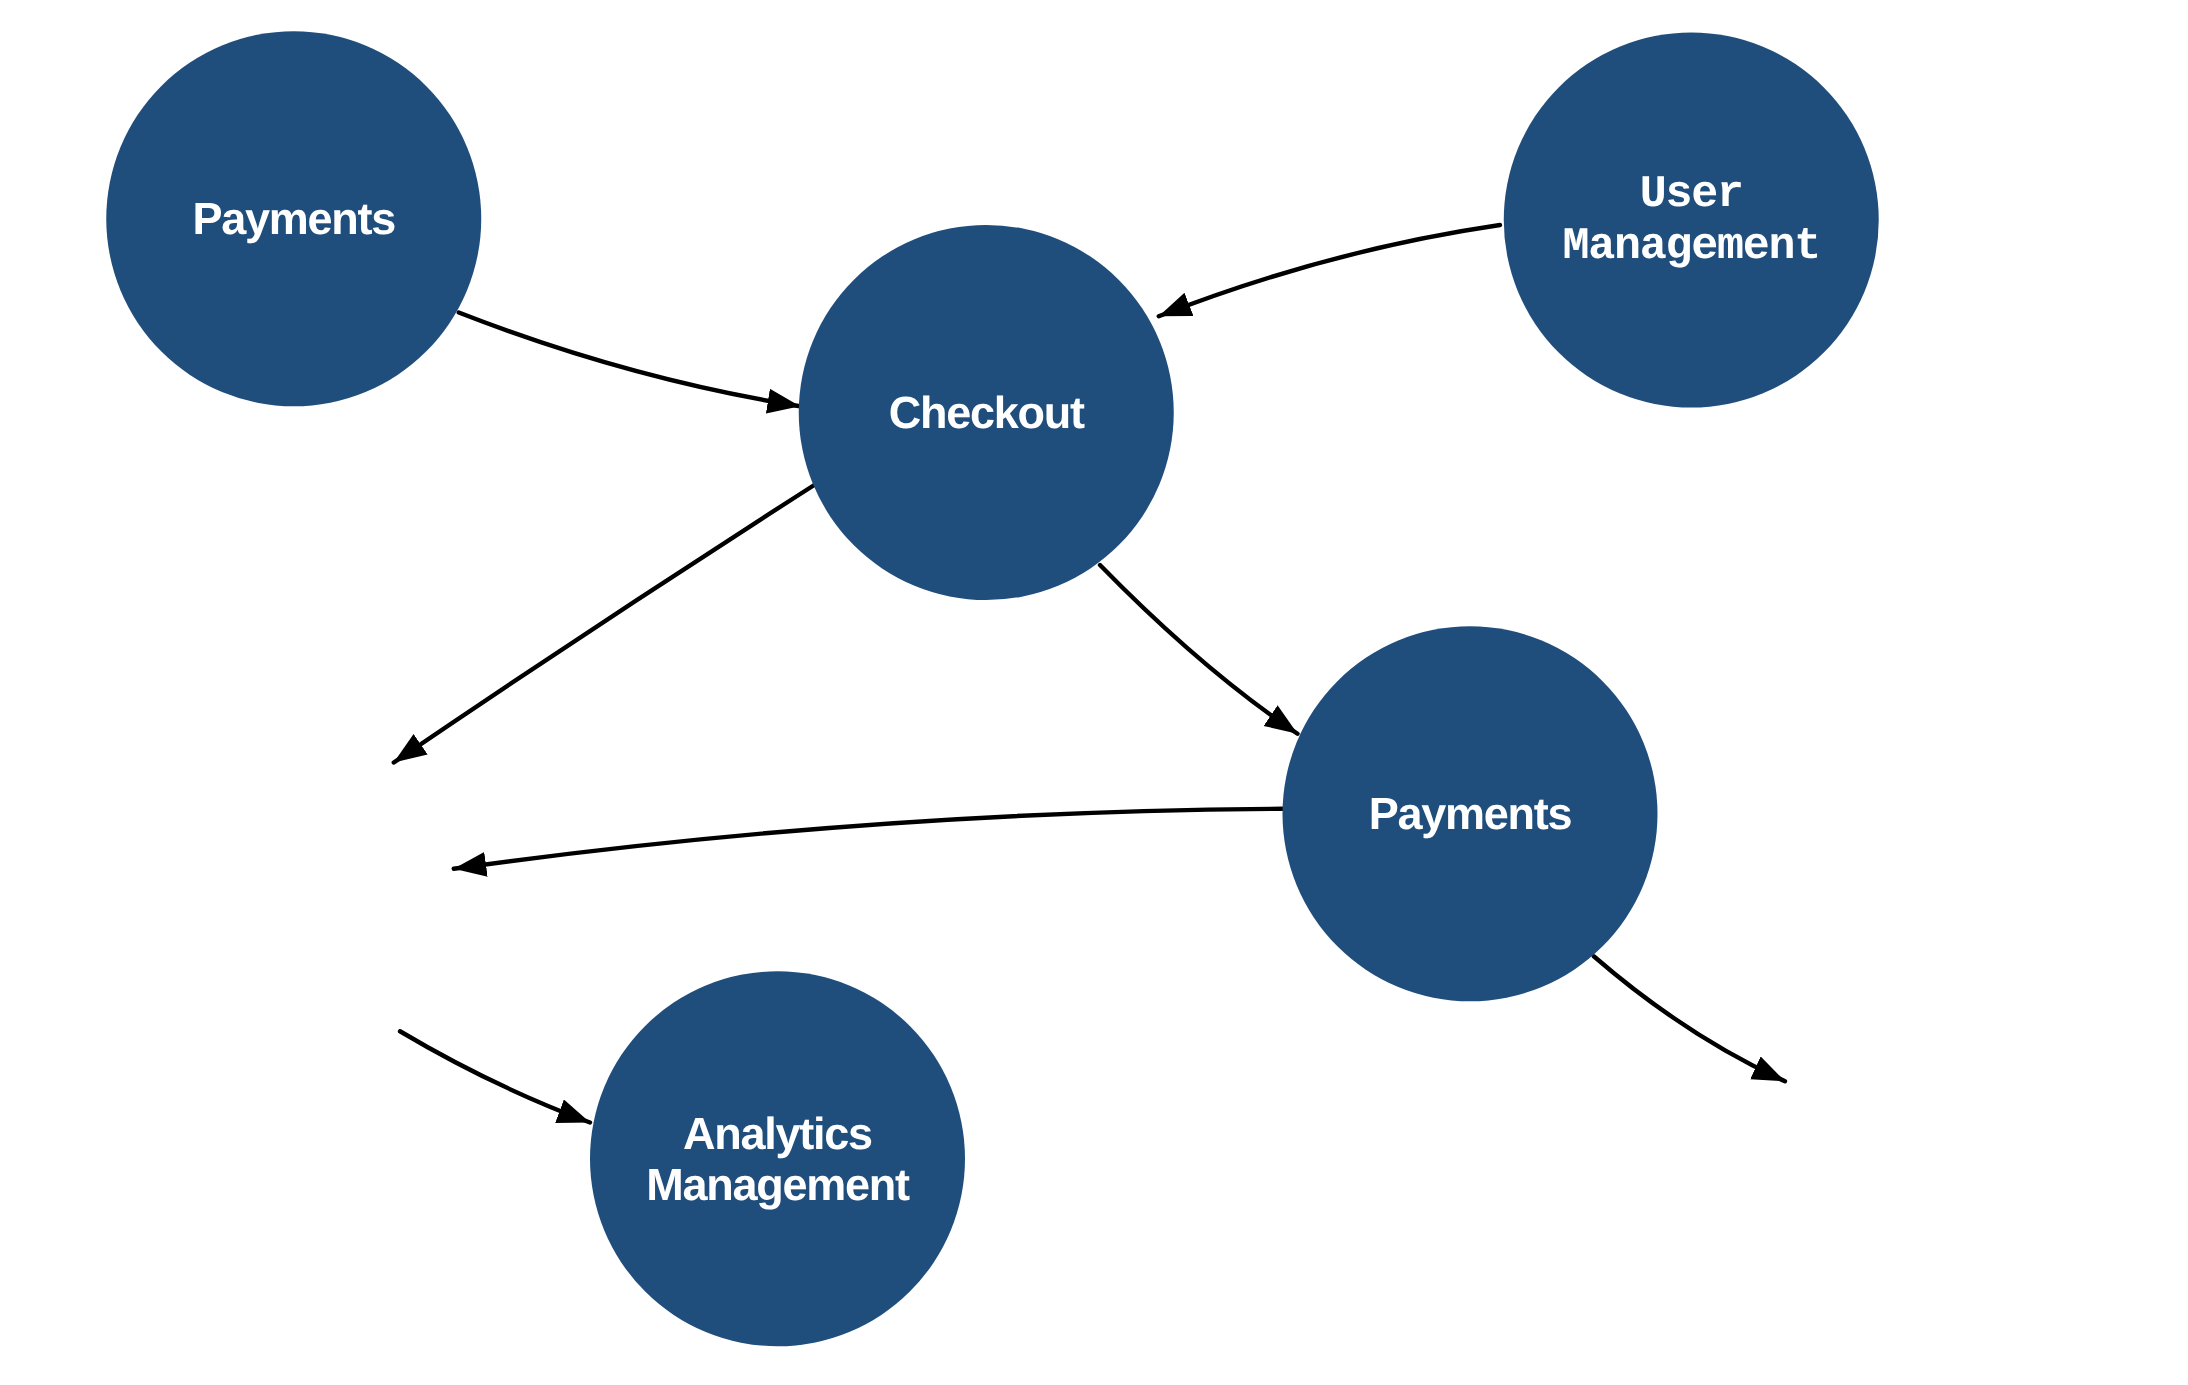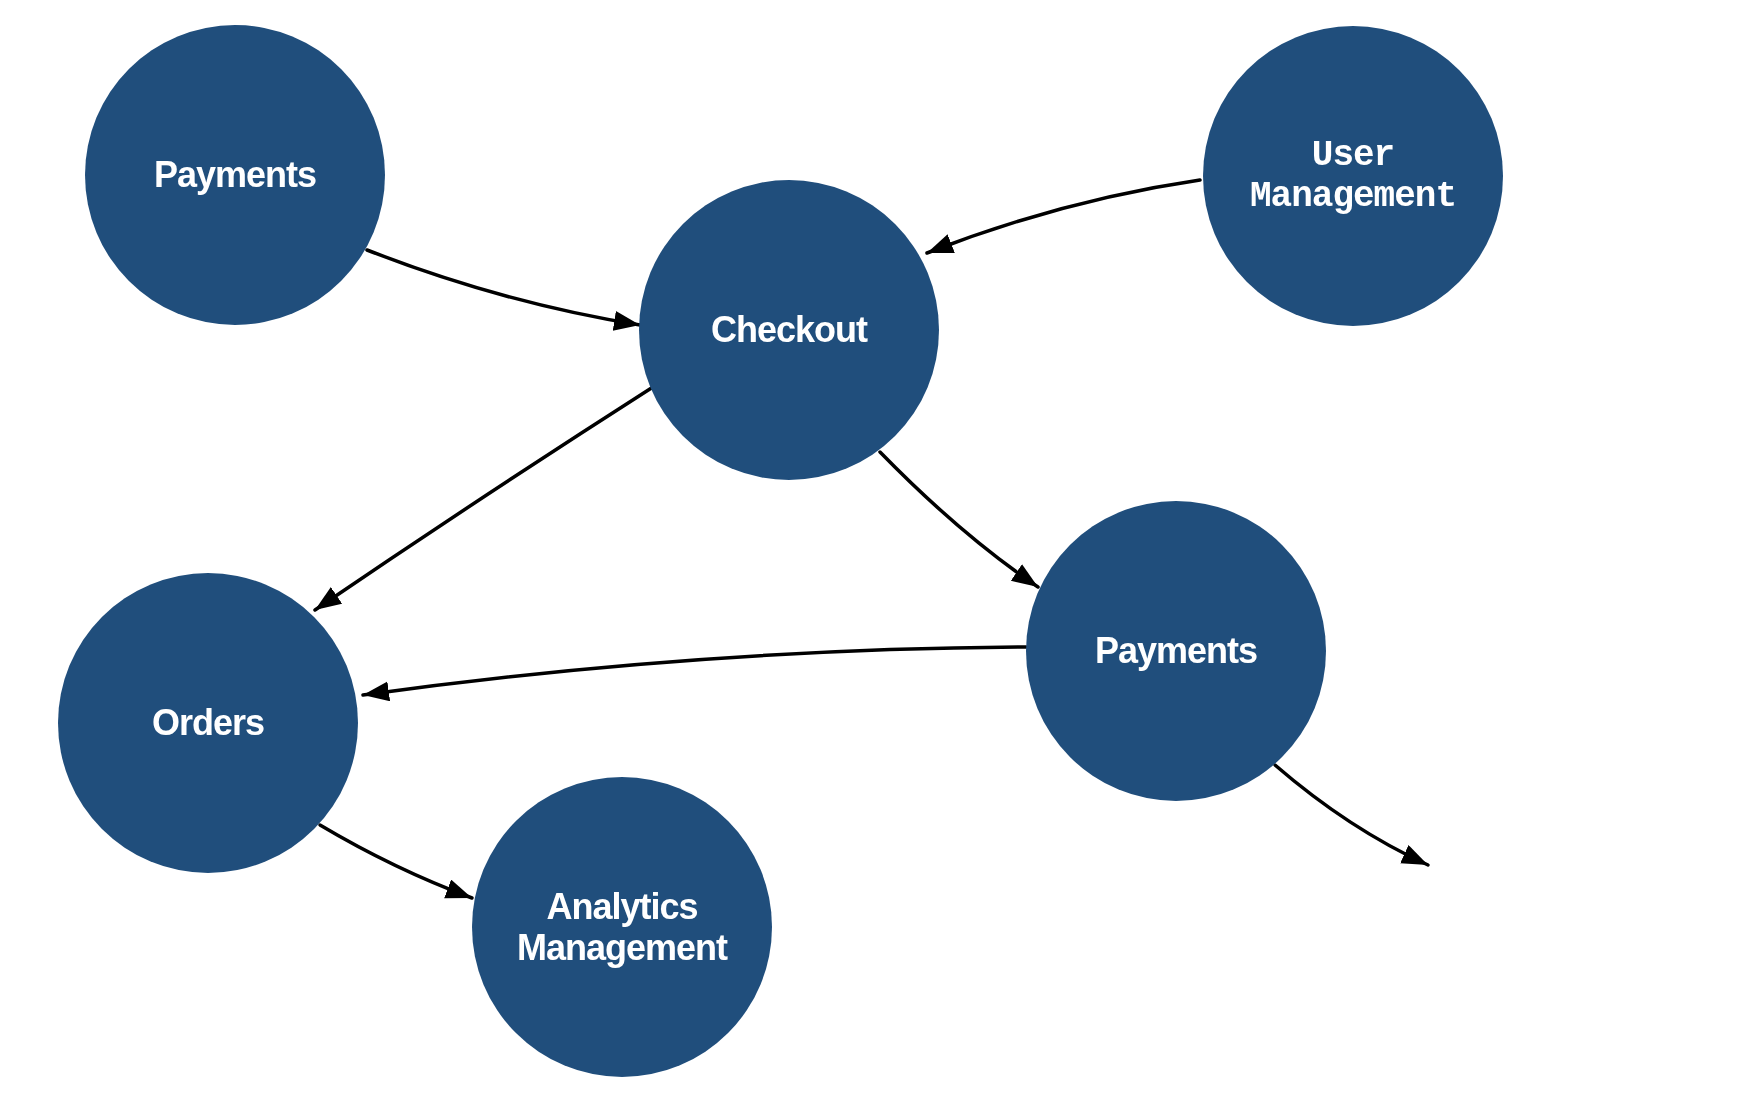--- a/index.html
+++ b/index.html
@@ -79,22 +79,19 @@
   </div>
 
   <div class="node" id="node-checkout">
     <span class="node-label">Checkout</span>
   </div>
 
   <div class="node" id="node-payments">
     <span class="node-label">Payments</span>
   </div>
 
-  <div class="node" id="node-orders">
-    <span class="node-label">Orders</span>
-  </div>
 
   <div class="node" id="node-inventory-management">
     <span class="node-label">Analytics Management</span>
   </div>
 
 
 </div>
 
 </body></html>

